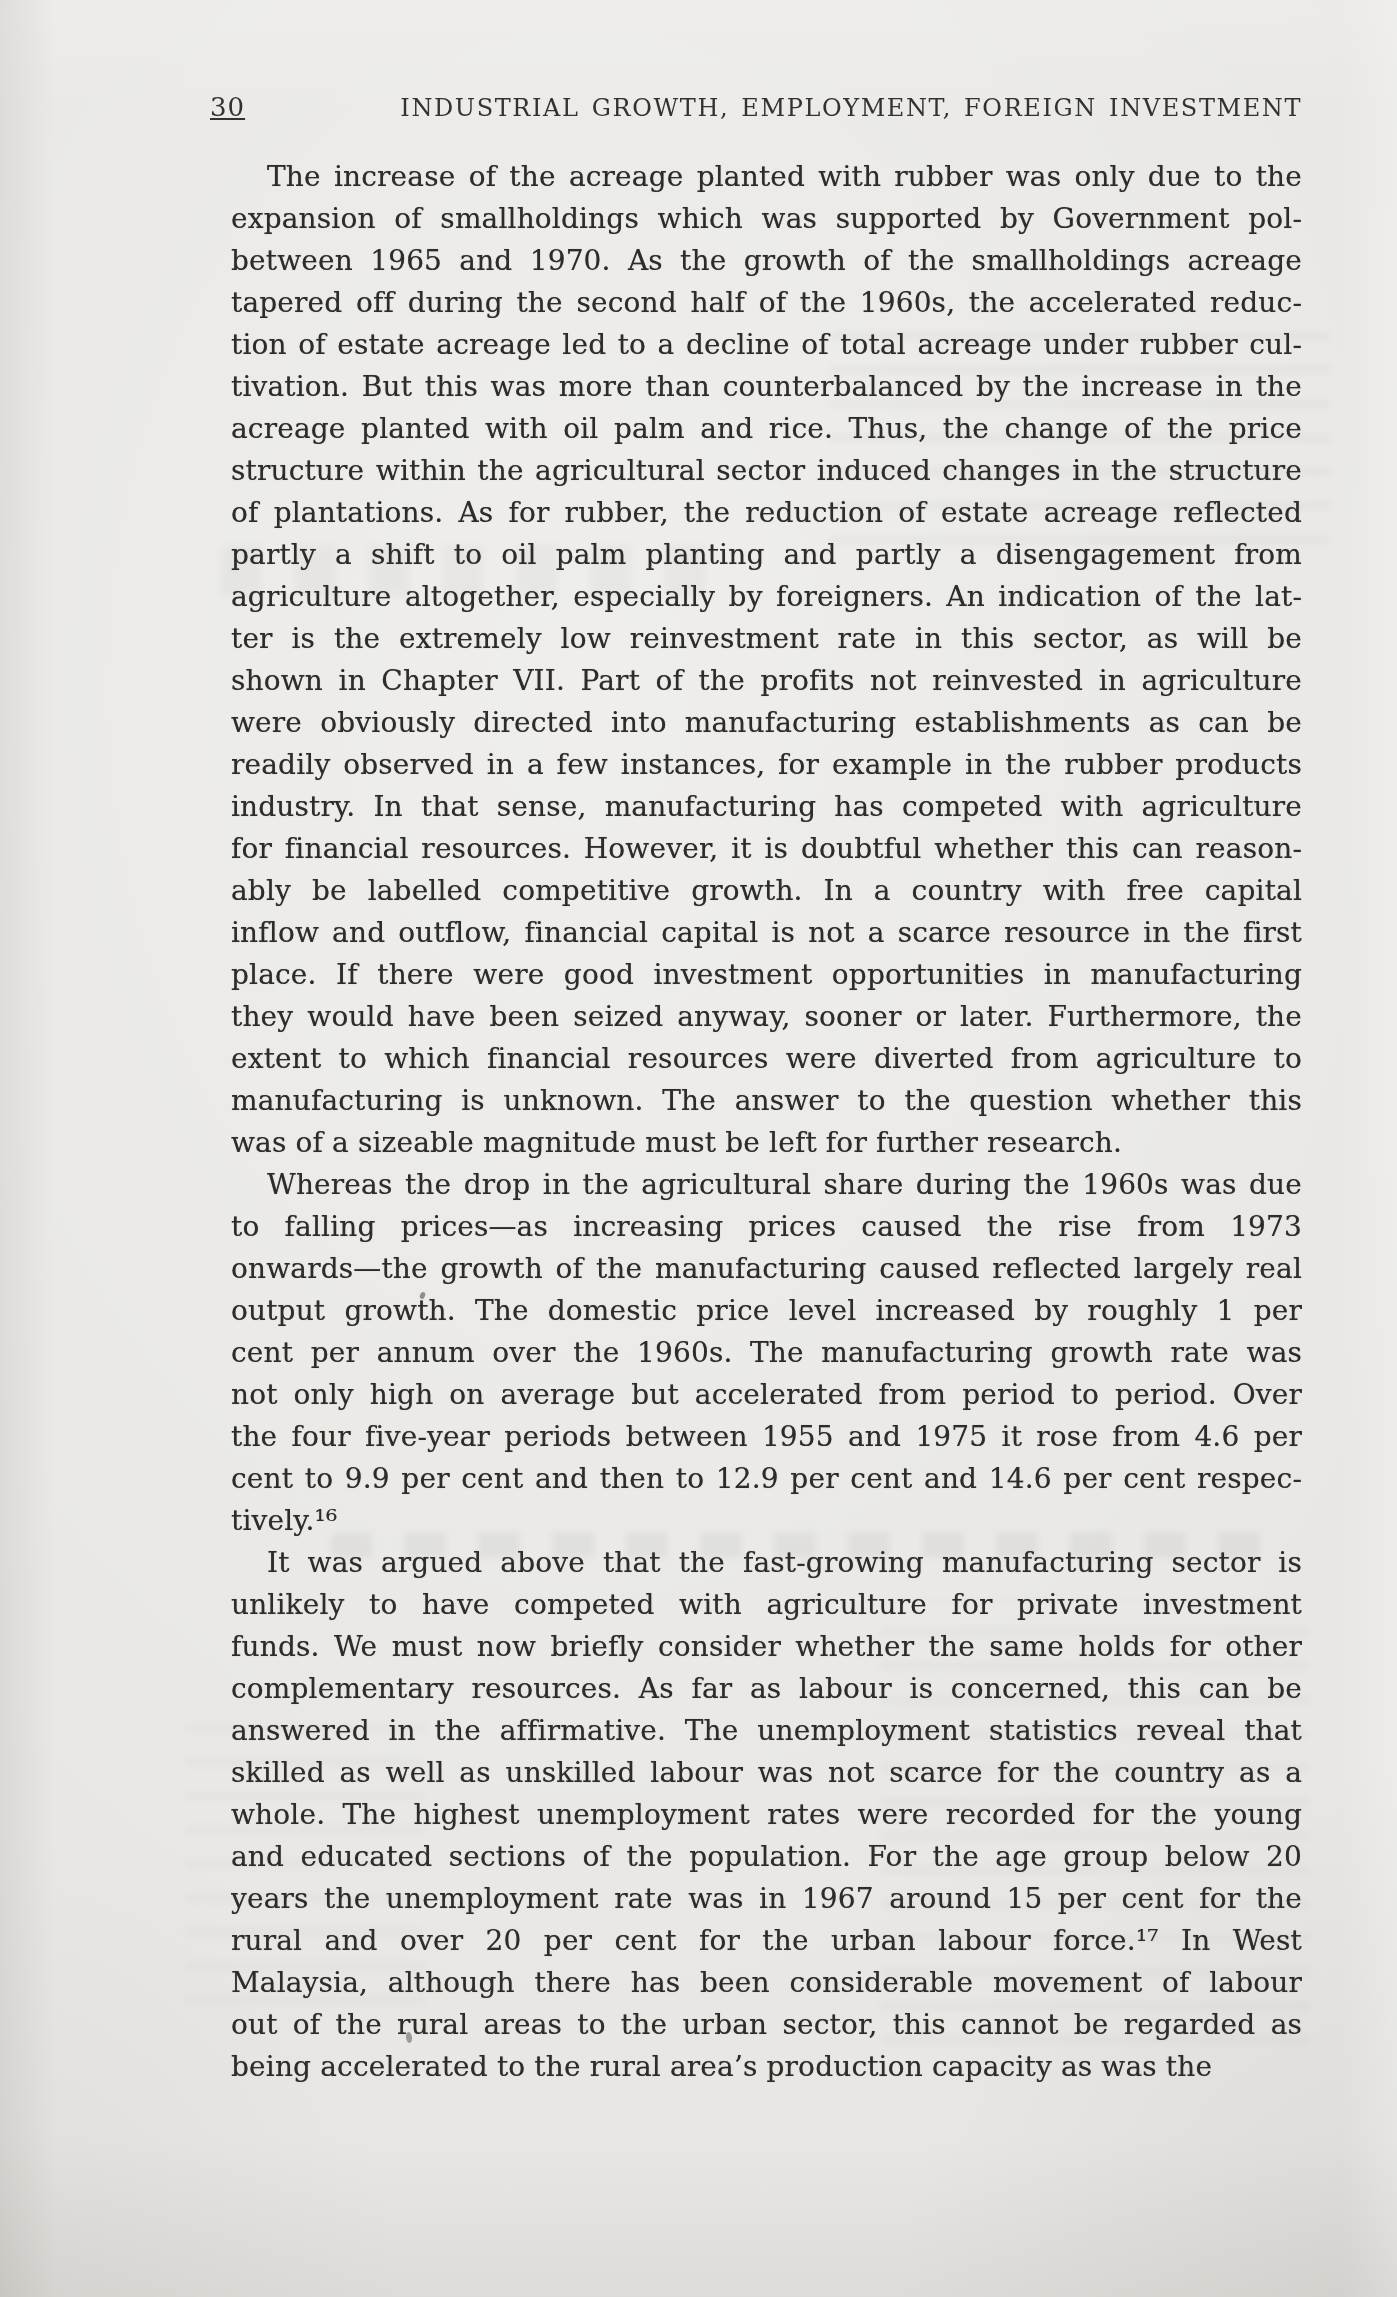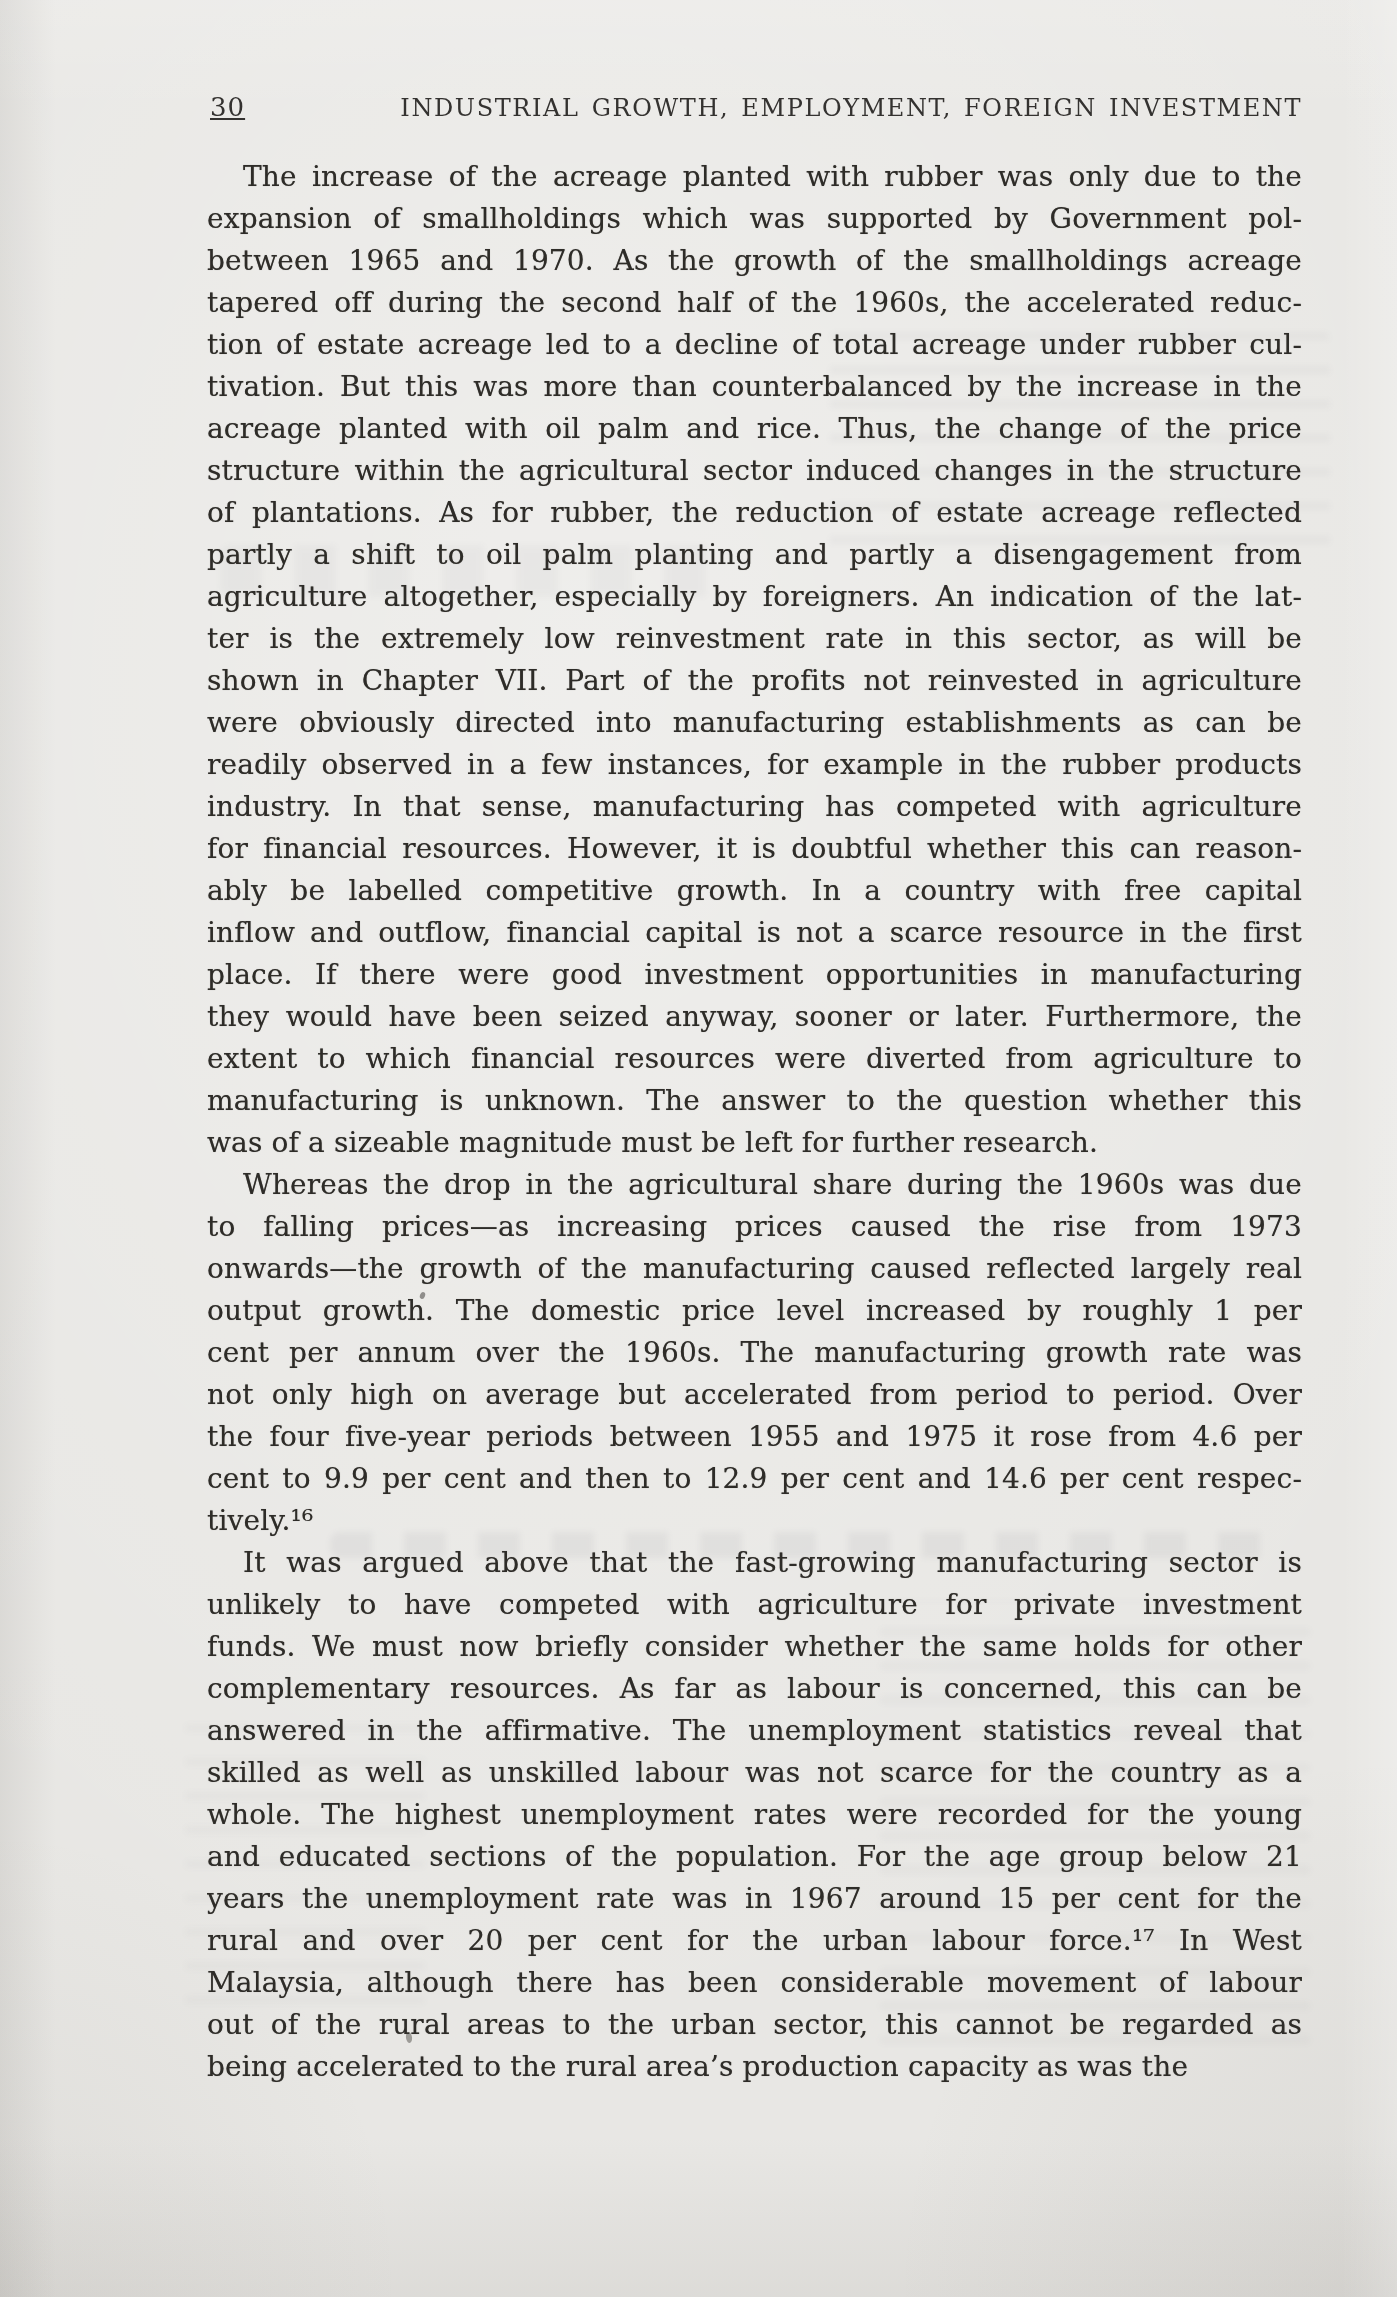--- a/index.html
+++ b/index.html
@@ -58,20 +58,21 @@
     position: absolute; left: 207px; top: 156px; width: 1095px;
     font-size: 28px; line-height: 42px;
     color: #2e2c28; letter-spacing: .15px;
     text-shadow: 0 0 .7px rgba(46,44,40,.55);
   }
   .line {
     text-align: justify;
     text-align-last: justify;
     height: 42px; overflow: hidden;
     white-space: normal;
+    margin-left: 24px;
   }
   .line.para-end { text-align-last: left; }
   .line.indent { text-indent: 36px; }
 </style>
 </head>
 <body>
 
 <div class="page">
 
   <div class="paper-shade"></div>
@@ -126,21 +127,21 @@
         <div class="line para-end">tively.¹⁶</div>
       </div>
       <div class="paragraph">
         <div class="line indent">It was argued above that the fast-growing manufacturing sector is</div>
         <div class="line">unlikely to have competed with agriculture for private investment</div>
         <div class="line">funds. We must now briefly consider whether the same holds for other</div>
         <div class="line">complementary resources. As far as labour is concerned, this can be</div>
         <div class="line">answered in the affirmative. The unemployment statistics reveal that</div>
         <div class="line">skilled as well as unskilled labour was not scarce for the country as a</div>
         <div class="line">whole. The highest unemployment rates were recorded for the young</div>
-        <div class="line">and educated sections of the population. For the age group below 21</div>
+        <div class="line">and educated sections of the population. For the age group below 20</div>
         <div class="line">years the unemployment rate was in 1967 around 15 per cent for the</div>
         <div class="line">rural and over 20 per cent for the urban labour force.¹⁷ In West</div>
         <div class="line">Malaysia, although there has been considerable movement of labour</div>
         <div class="line">out of the rural areas to the urban sector, this cannot be regarded as</div>
         <div class="line para-end">being accelerated to the rural area’s production capacity as was the</div>
       </div>
     </main>
 
   <div class="speck speck1"></div>
   <div class="speck speck2"></div>

